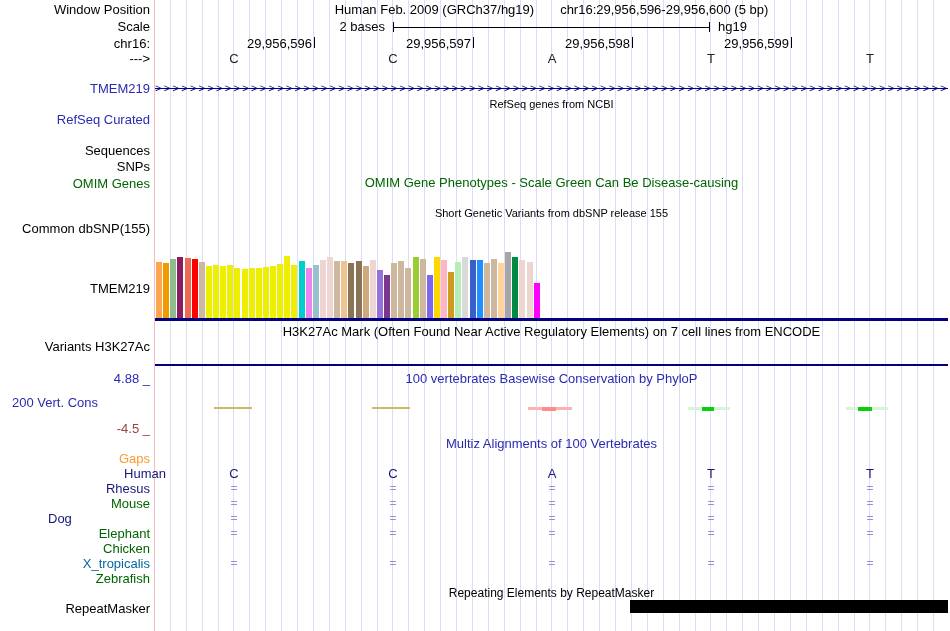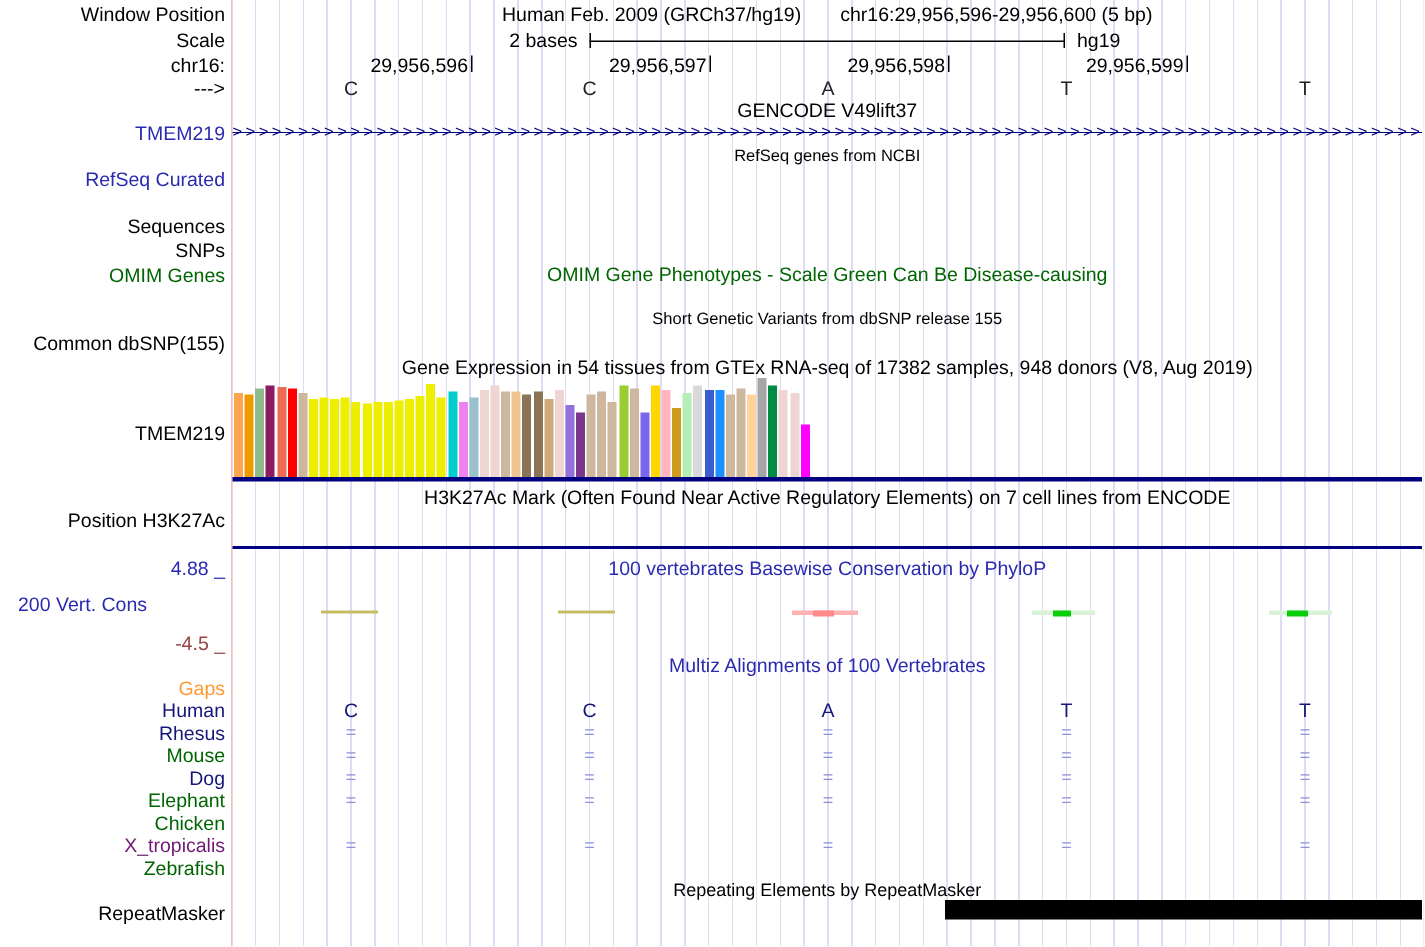--- a/index.html
+++ b/index.html
@@ -50,37 +50,35 @@
   <div class="blackline" style="left:393px;top:22px;width:1px;height:10px"></div>
   <div class="blackline" style="left:709px;top:22px;width:1px;height:10px"></div>
   <div class="abs" style="left:718px;top:19px">hg19</div>
 
   <div class="lbl" style="top:36px">chr16:</div>
   <div id="coords-row"></div>
 
   <div class="lbl" style="top:51px">---&gt;</div>
   <div id="bases-row"></div>
 
-  <div class="ctitle" style="top:66px">GENCODE V49lift37</div>
   <div class="lbl blue" style="top:81px">TMEM219</div>
   <div id="gencode-arrows">&gt;&gt;&gt;&gt;&gt;&gt;&gt;&gt;&gt;&gt;&gt;&gt;&gt;&gt;&gt;&gt;&gt;&gt;&gt;&gt;&gt;&gt;&gt;&gt;&gt;&gt;&gt;&gt;&gt;&gt;&gt;&gt;&gt;&gt;&gt;&gt;&gt;&gt;&gt;&gt;&gt;&gt;&gt;&gt;&gt;&gt;&gt;&gt;&gt;&gt;&gt;&gt;&gt;&gt;&gt;&gt;&gt;&gt;&gt;&gt;&gt;&gt;&gt;&gt;&gt;&gt;&gt;&gt;&gt;&gt;&gt;&gt;&gt;&gt;&gt;&gt;&gt;&gt;&gt;&gt;&gt;&gt;&gt;&gt;&gt;&gt;&gt;&gt;&gt;&gt;&gt;&gt;&gt;&gt;&gt;&gt;&gt;&gt;&gt;&gt;</div>
 
   <div class="ctitle small" style="top:98px">RefSeq genes from NCBI</div>
   <div class="lbl blue" style="top:112px">RefSeq Curated</div>
 
   <div class="lbl" style="top:143px">Sequences</div>
   <div class="lbl" style="top:159px">SNPs</div>
 
   <div class="ctitle green" style="top:175px">OMIM Gene Phenotypes - Scale Green Can Be Disease-causing</div>
   <div class="lbl green" style="top:176px">OMIM Genes</div>
 
   <div class="ctitle small" style="top:207px">Short Genetic Variants from dbSNP release 155</div>
   <div class="lbl" style="top:221px">Common dbSNP(155)</div>
 
-  <div class="ctitle" style="top:237px">Gene Expression in 54 tissues from GTEx RNA-seq of 17382 samples, 948 donors (V8, Aug 2019)</div>
   <div class="lbl" style="top:281px">TMEM219</div>
   <div id="gtex-bars" class="abs" style="left:155px;top:250px;width:395px;height:68px">
       <div style="left: 1px; bottom: 0px; width: 6px; height: 56px; background: rgb(255, 165, 79); position: absolute;"></div>
       <div style="left: 8.125px; bottom: 0px; width: 6px; height: 55px; background: rgb(238, 154, 0); position: absolute;"></div>
       <div style="left: 15.25px; bottom: 0px; width: 6px; height: 59px; background: rgb(143, 188, 143); position: absolute;"></div>
       <div style="left: 22.375px; bottom: 0px; width: 6px; height: 61px; background: rgb(139, 28, 98); position: absolute;"></div>
       <div style="left: 29.5px; bottom: 0px; width: 6px; height: 60px; background: rgb(238, 106, 80); position: absolute;"></div>
       <div style="left: 36.625px; bottom: 0px; width: 6px; height: 59px; background: rgb(255, 0, 0); position: absolute;"></div>
       <div style="left: 43.75px; bottom: 0px; width: 6px; height: 56px; background: rgb(205, 183, 158); position: absolute;"></div>
       <div style="left: 50.875px; bottom: 0px; width: 6px; height: 52px; background: rgb(238, 238, 0); position: absolute;"></div>
@@ -127,21 +125,21 @@
       <div style="left: 343px; bottom: 0px; width: 6px; height: 55px; background: rgb(255, 211, 155); position: absolute;"></div>
       <div style="left: 350.125px; bottom: 0px; width: 6px; height: 66px; background: rgb(166, 166, 166); position: absolute;"></div>
       <div style="left: 357.25px; bottom: 0px; width: 6px; height: 61px; background: rgb(0, 139, 69); position: absolute;"></div>
       <div style="left: 364.375px; bottom: 0px; width: 6px; height: 58px; background: rgb(238, 213, 210); position: absolute;"></div>
       <div style="left: 371.5px; bottom: 0px; width: 6px; height: 56px; background: rgb(238, 213, 210); position: absolute;"></div>
       <div style="left: 378.625px; bottom: 0px; width: 6px; height: 35px; background: rgb(255, 0, 255); position: absolute;"></div>
     </div>
   <div class="hline" style="left:155px;top:318px;width:793px;height:3px"></div>
 
   <div class="ctitle" style="top:324px">H3K27Ac Mark (Often Found Near Active Regulatory Elements) on 7 cell lines from ENCODE</div>
-  <div class="lbl" style="top:339px">Position H3K27Ac</div>
+  <div class="lbl" style="top:339px">Variants H3K27Ac</div>
   <div class="hline" style="left:155px;top:364px;width:793px;height:2px"></div>
 
   <div class="ctitle blue" style="top:371px">100 vertebrates Basewise Conservation by PhyloP</div>
   <div class="lbl blue" style="top:371px">4.88 _</div>
   <div class="lbl blue" style="top:395px;width:98px">200 Vert. Cons</div>
   <div class="lbl darkred" style="top:421px">-4.5 _</div>
   <div id="phylop-dashes"></div>
 
   <div class="ctitle blue" style="top:436px">Multiz Alignments of 100 Vertebrates</div>
   <div id="multiz-rows"></div>
@@ -164,52 +162,52 @@
     <div class="basechar" style="left: 870px; top: 51px; color: rgb(34, 34, 34); position: absolute;">T</div>
     <div style="left: 214px; top: 407px; width: 38px; height: 2px; background: rgb(198, 188, 98); position: absolute;"></div>
     <div style="left: 372px; top: 407px; width: 38px; height: 2px; background: rgb(198, 188, 98); position: absolute;"></div>
     <div style="left: 528px; top: 407px; width: 44px; height: 3px; background: rgb(255, 176, 176); position: absolute;"></div>
     <div style="left: 542px; top: 407px; width: 14px; height: 4px; background: rgb(255, 138, 138); position: absolute;"></div>
     <div style="left: 688px; top: 407px; width: 42px; height: 3px; background: rgb(216, 243, 216); position: absolute;"></div>
     <div style="left: 702px; top: 407px; width: 12px; height: 4px; background: rgb(11, 206, 11); position: absolute;"></div>
     <div style="left: 846px; top: 407px; width: 42px; height: 3px; background: rgb(216, 243, 216); position: absolute;"></div>
     <div style="left: 858px; top: 407px; width: 14px; height: 4px; background: rgb(11, 206, 11); position: absolute;"></div>
     <div style="left: 0px; top: 451px; width: 150px; text-align: right; color: rgb(255, 153, 51); white-space: nowrap; position: absolute;">Gaps</div>
-    <div style="left: 0px; top: 466px; width: 150px; text-align: right; color: rgb(22, 22, 122); white-space: nowrap; position: absolute;">Human</div>
+    <div style="left: 0px; top: 466px; width: 150px; text-align: right; color: rgb(22, 22, 122); white-space: nowrap; position: absolute; padding-left: 16px;">Human</div>
     <div class="basechar" style="left: 234px; top: 466px; color: rgb(22, 22, 122); position: absolute;">C</div>
     <div class="basechar" style="left: 393px; top: 466px; color: rgb(22, 22, 122); position: absolute;">C</div>
     <div class="basechar" style="left: 552px; top: 466px; color: rgb(22, 22, 122); position: absolute;">A</div>
     <div class="basechar" style="left: 711px; top: 466px; color: rgb(22, 22, 122); position: absolute;">T</div>
     <div class="basechar" style="left: 870px; top: 466px; color: rgb(22, 22, 122); position: absolute;">T</div>
     <div style="left: 0px; top: 481px; width: 150px; text-align: right; color: rgb(22, 22, 122); white-space: nowrap; position: absolute;">Rhesus</div>
     <div class="alignmark" style="left: 234px; top: 481px; position: absolute;">=</div>
     <div class="alignmark" style="left: 393px; top: 481px; position: absolute;">=</div>
     <div class="alignmark" style="left: 552px; top: 481px; position: absolute;">=</div>
     <div class="alignmark" style="left: 711px; top: 481px; position: absolute;">=</div>
     <div class="alignmark" style="left: 870px; top: 481px; position: absolute;">=</div>
     <div style="left: 0px; top: 496px; width: 150px; text-align: right; color: rgb(0, 100, 0); white-space: nowrap; position: absolute;">Mouse</div>
     <div class="alignmark" style="left: 234px; top: 496px; position: absolute;">=</div>
     <div class="alignmark" style="left: 393px; top: 496px; position: absolute;">=</div>
     <div class="alignmark" style="left: 552px; top: 496px; position: absolute;">=</div>
     <div class="alignmark" style="left: 711px; top: 496px; position: absolute;">=</div>
     <div class="alignmark" style="left: 870px; top: 496px; position: absolute;">=</div>
-    <div style="left: 0px; top: 511px; width: 150px; text-align: right; color: rgb(22, 22, 122); white-space: nowrap; position: absolute;">Dog</div>
+    <div style="left: 0px; top: 511px; width: 150px; color: rgb(22, 22, 122); white-space: nowrap; position: absolute; padding-left: 48px;">Dog</div>
     <div class="alignmark" style="left: 234px; top: 511px; position: absolute;">=</div>
     <div class="alignmark" style="left: 393px; top: 511px; position: absolute;">=</div>
     <div class="alignmark" style="left: 552px; top: 511px; position: absolute;">=</div>
     <div class="alignmark" style="left: 711px; top: 511px; position: absolute;">=</div>
     <div class="alignmark" style="left: 870px; top: 511px; position: absolute;">=</div>
     <div style="left: 0px; top: 526px; width: 150px; text-align: right; color: rgb(0, 100, 0); white-space: nowrap; position: absolute;">Elephant</div>
     <div class="alignmark" style="left: 234px; top: 526px; position: absolute;">=</div>
     <div class="alignmark" style="left: 393px; top: 526px; position: absolute;">=</div>
     <div class="alignmark" style="left: 552px; top: 526px; position: absolute;">=</div>
     <div class="alignmark" style="left: 711px; top: 526px; position: absolute;">=</div>
     <div class="alignmark" style="left: 870px; top: 526px; position: absolute;">=</div>
     <div style="left: 0px; top: 541px; width: 150px; text-align: right; color: rgb(0, 100, 0); white-space: nowrap; position: absolute;">Chicken</div>
-    <div style="left: 0px; top: 556px; width: 150px; text-align: right; color: #701a75; white-space: nowrap; position: absolute;">X_tropicalis</div>
+    <div style="left: 0px; top: 556px; width: 150px; text-align: right; color: #0369a1; white-space: nowrap; position: absolute;">X_tropicalis</div>
     <div class="alignmark" style="left: 234px; top: 556px; position: absolute;">=</div>
     <div class="alignmark" style="left: 393px; top: 556px; position: absolute;">=</div>
     <div class="alignmark" style="left: 552px; top: 556px; position: absolute;">=</div>
     <div class="alignmark" style="left: 711px; top: 556px; position: absolute;">=</div>
     <div class="alignmark" style="left: 870px; top: 556px; position: absolute;">=</div>
     <div style="left: 0px; top: 571px; width: 150px; text-align: right; color: rgb(0, 100, 0); white-space: nowrap; position: absolute;">Zebrafish</div>
     <div style="left: 630px; top: 600px; width: 318px; height: 13px; background: rgb(0, 0, 0); position: absolute;"></div>
   </div>
 
 </body></html>

